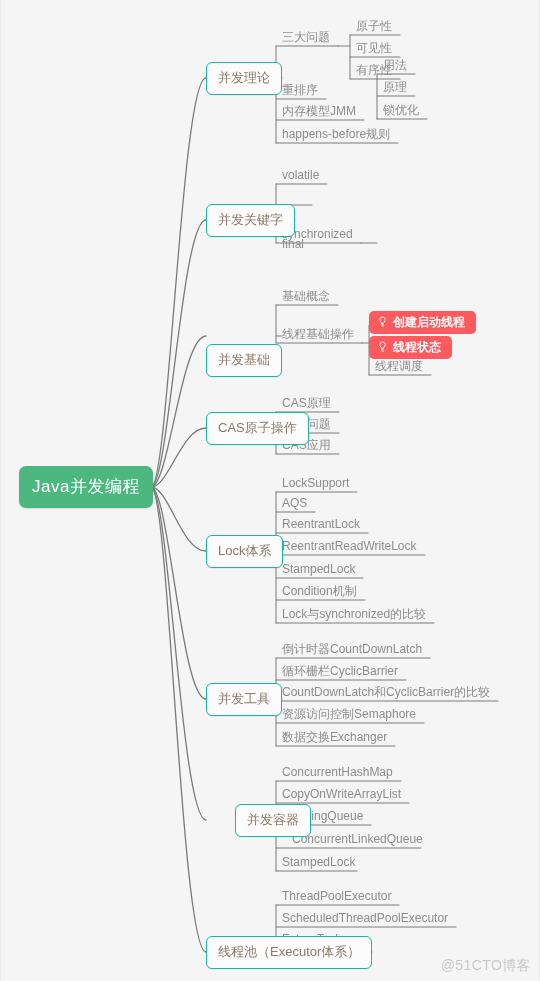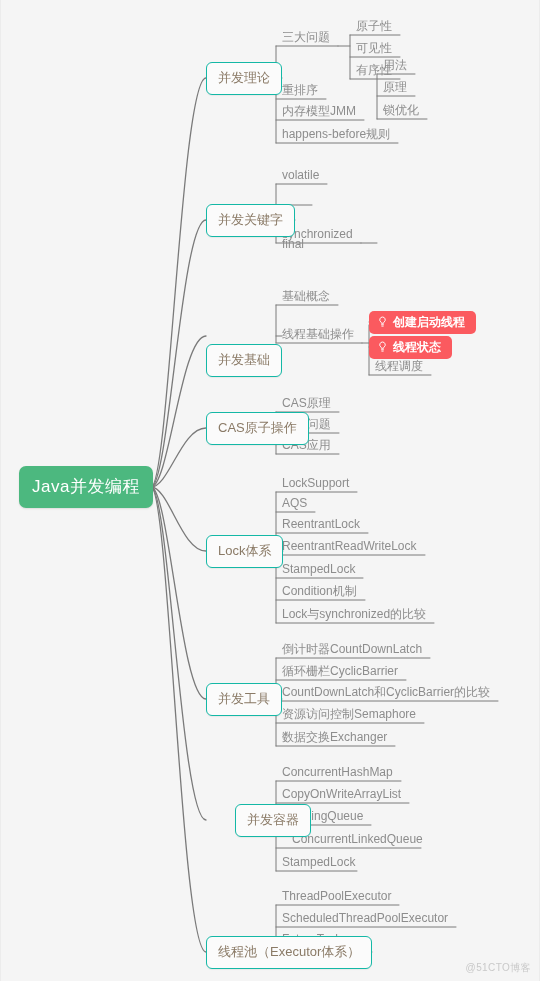--- a/index.html
+++ b/index.html
@@ -76,21 +76,21 @@
     gap: 5px;
     line-height: 14px;
   }
   .badge .bulb { display:inline-block; width:11px; height:12px; }
   
   .watermark {
     position: absolute;
     right: 8px;
     bottom: 6px;
     color: #c9c9c9;
-    font-size: 10px;
+    font-size: 14px;
     letter-spacing: .4px;
     z-index: 7;
     white-space: nowrap;
   }
 </style>
 </head>
 <body>
 
 <div id="canvas">
 

